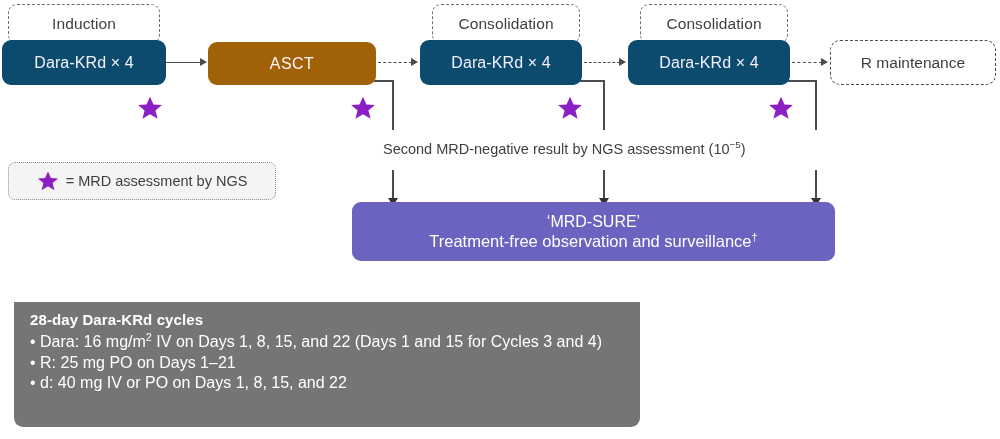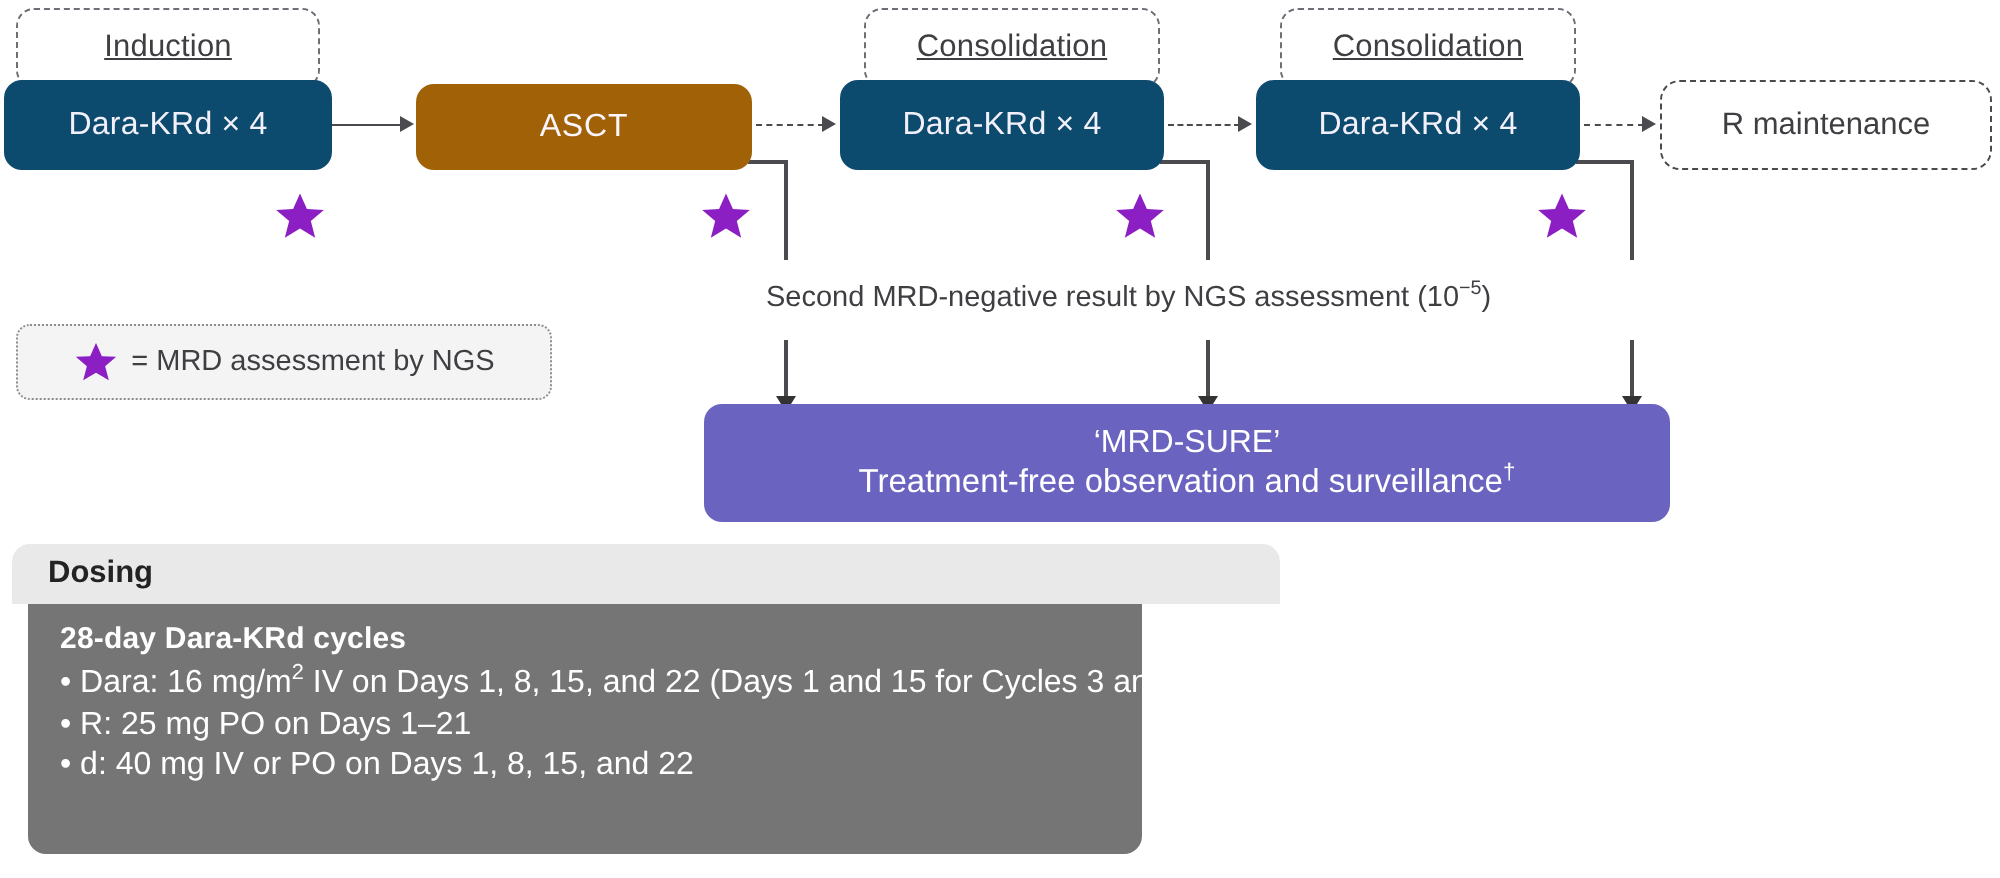--- a/index.html
+++ b/index.html
@@ -19,21 +19,20 @@
   
   .phase-label{
     border:1.6px dashed #6e6e77;
     border-radius:9px;
     background:#ffffff;
     display:flex;align-items:center;justify-content:center;
     font-size:15.5px;
     color:#3f3f43;
     letter-spacing:.1px;
     z-index:2;
-    text-decoration:underline;
   }
 
   
   .tx-box{
     background:#0c4a6e;
     border-radius:9px;
     display:flex;align-items:center;justify-content:center;
     color:#f2f0fa;
     font-size:16px;
     letter-spacing:.1px;
@@ -230,25 +229,22 @@
     <span>= MRD assessment by NGS</span>
   </div>
 
   <div class="abs sure-box" style="left:352px;top:202px;width:483px;height:59px;">
     <div class="sure-l1">‘MRD-SURE’</div>
     <div class="sure-l2">
       <span>Treatment-free observation and surveillance</span><sup>†</sup>
     </div>
   </div>
 
-  <div class="abs dose-head" style="left:6px;top:272px;width:634px;height:30px;">
-    <span>Dosing</span>
-  </div>
-
-  <div class="abs dose-body" style="left:14px;top:302px;width:557px;height:125px;">
+
+  <div class="abs dose-body" style="left:14px;top:302px;width:626px;height:125px;">
     <div class="dose-title">28-day Dara-KRd cycles</div>
 
     <div class="dose-li">
       <span>• Dara: 16 mg/m</span><sup>2</sup><span> IV on Days 1, 8, 15, and 22 (Days 1 and 15 for Cycles 3 and 4)</span>
     </div>
 
 
     <div class="dose-li">
       <span>• R: 25 mg PO on Days 1–21</span>
     </div>

